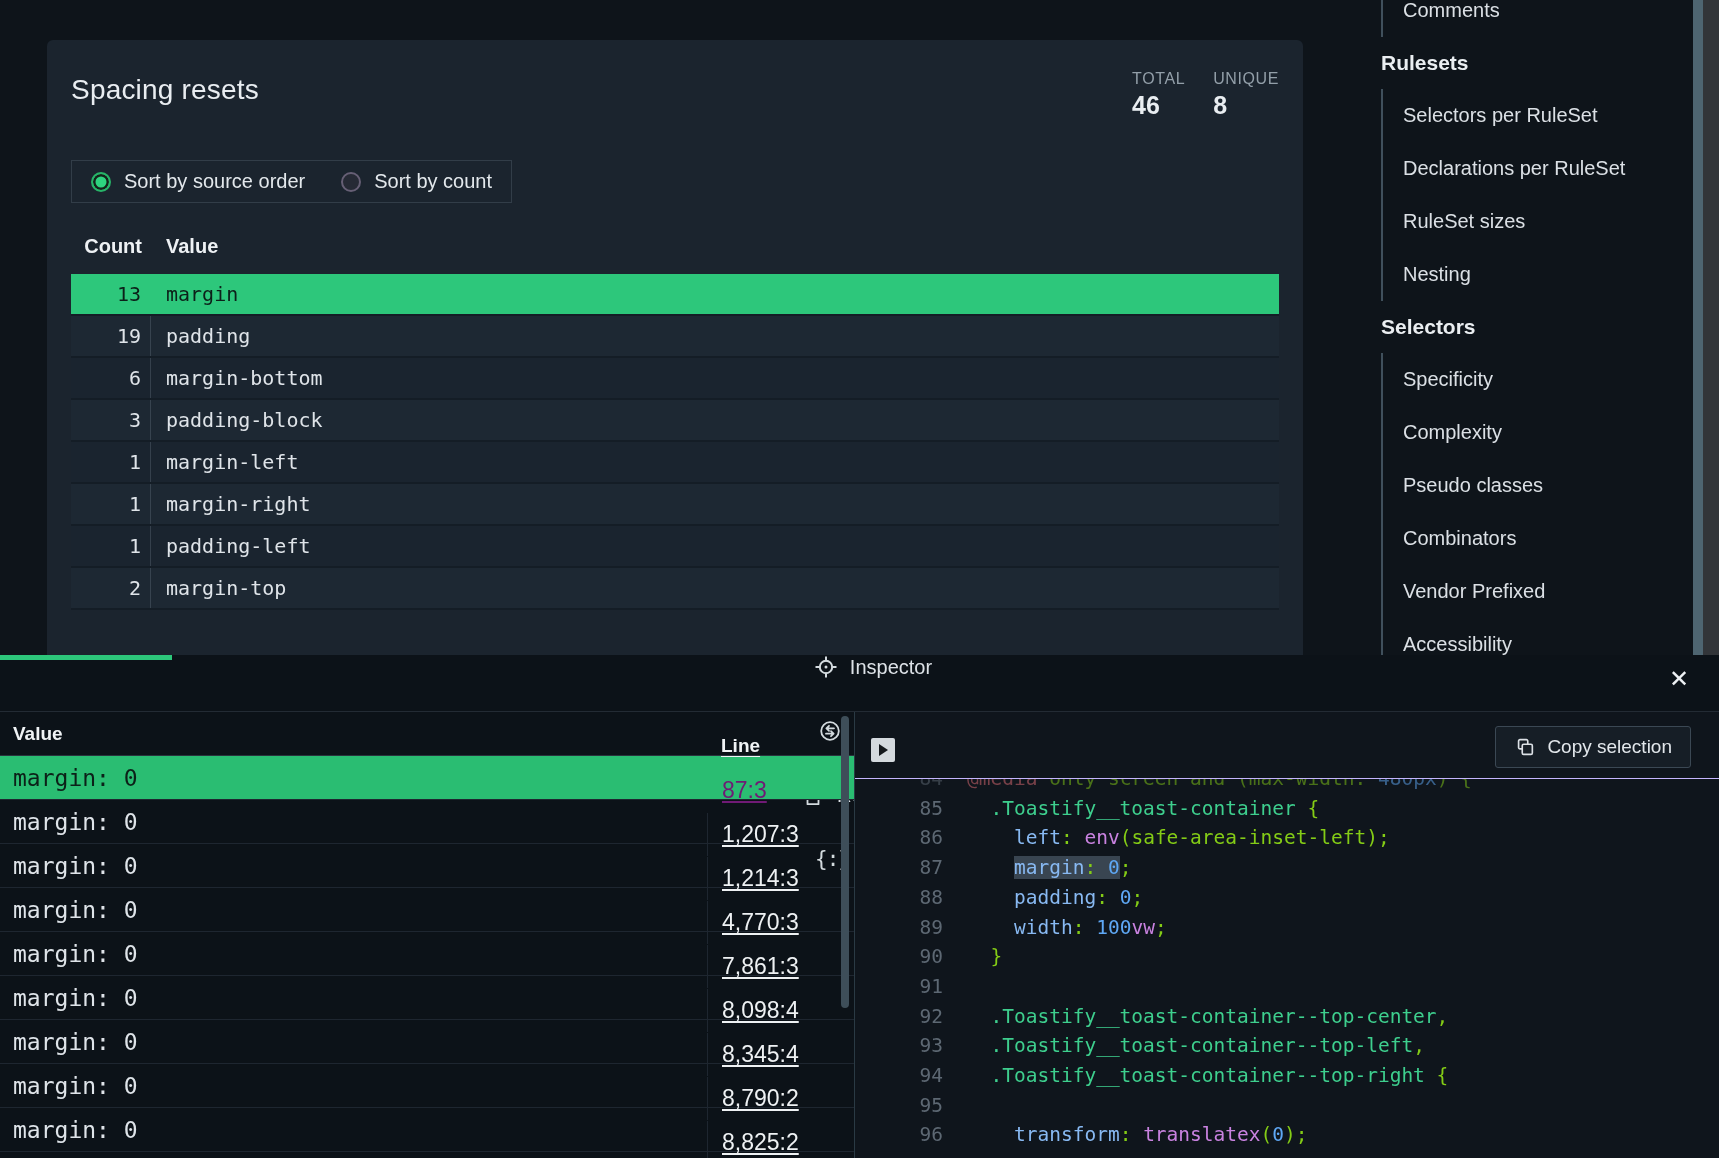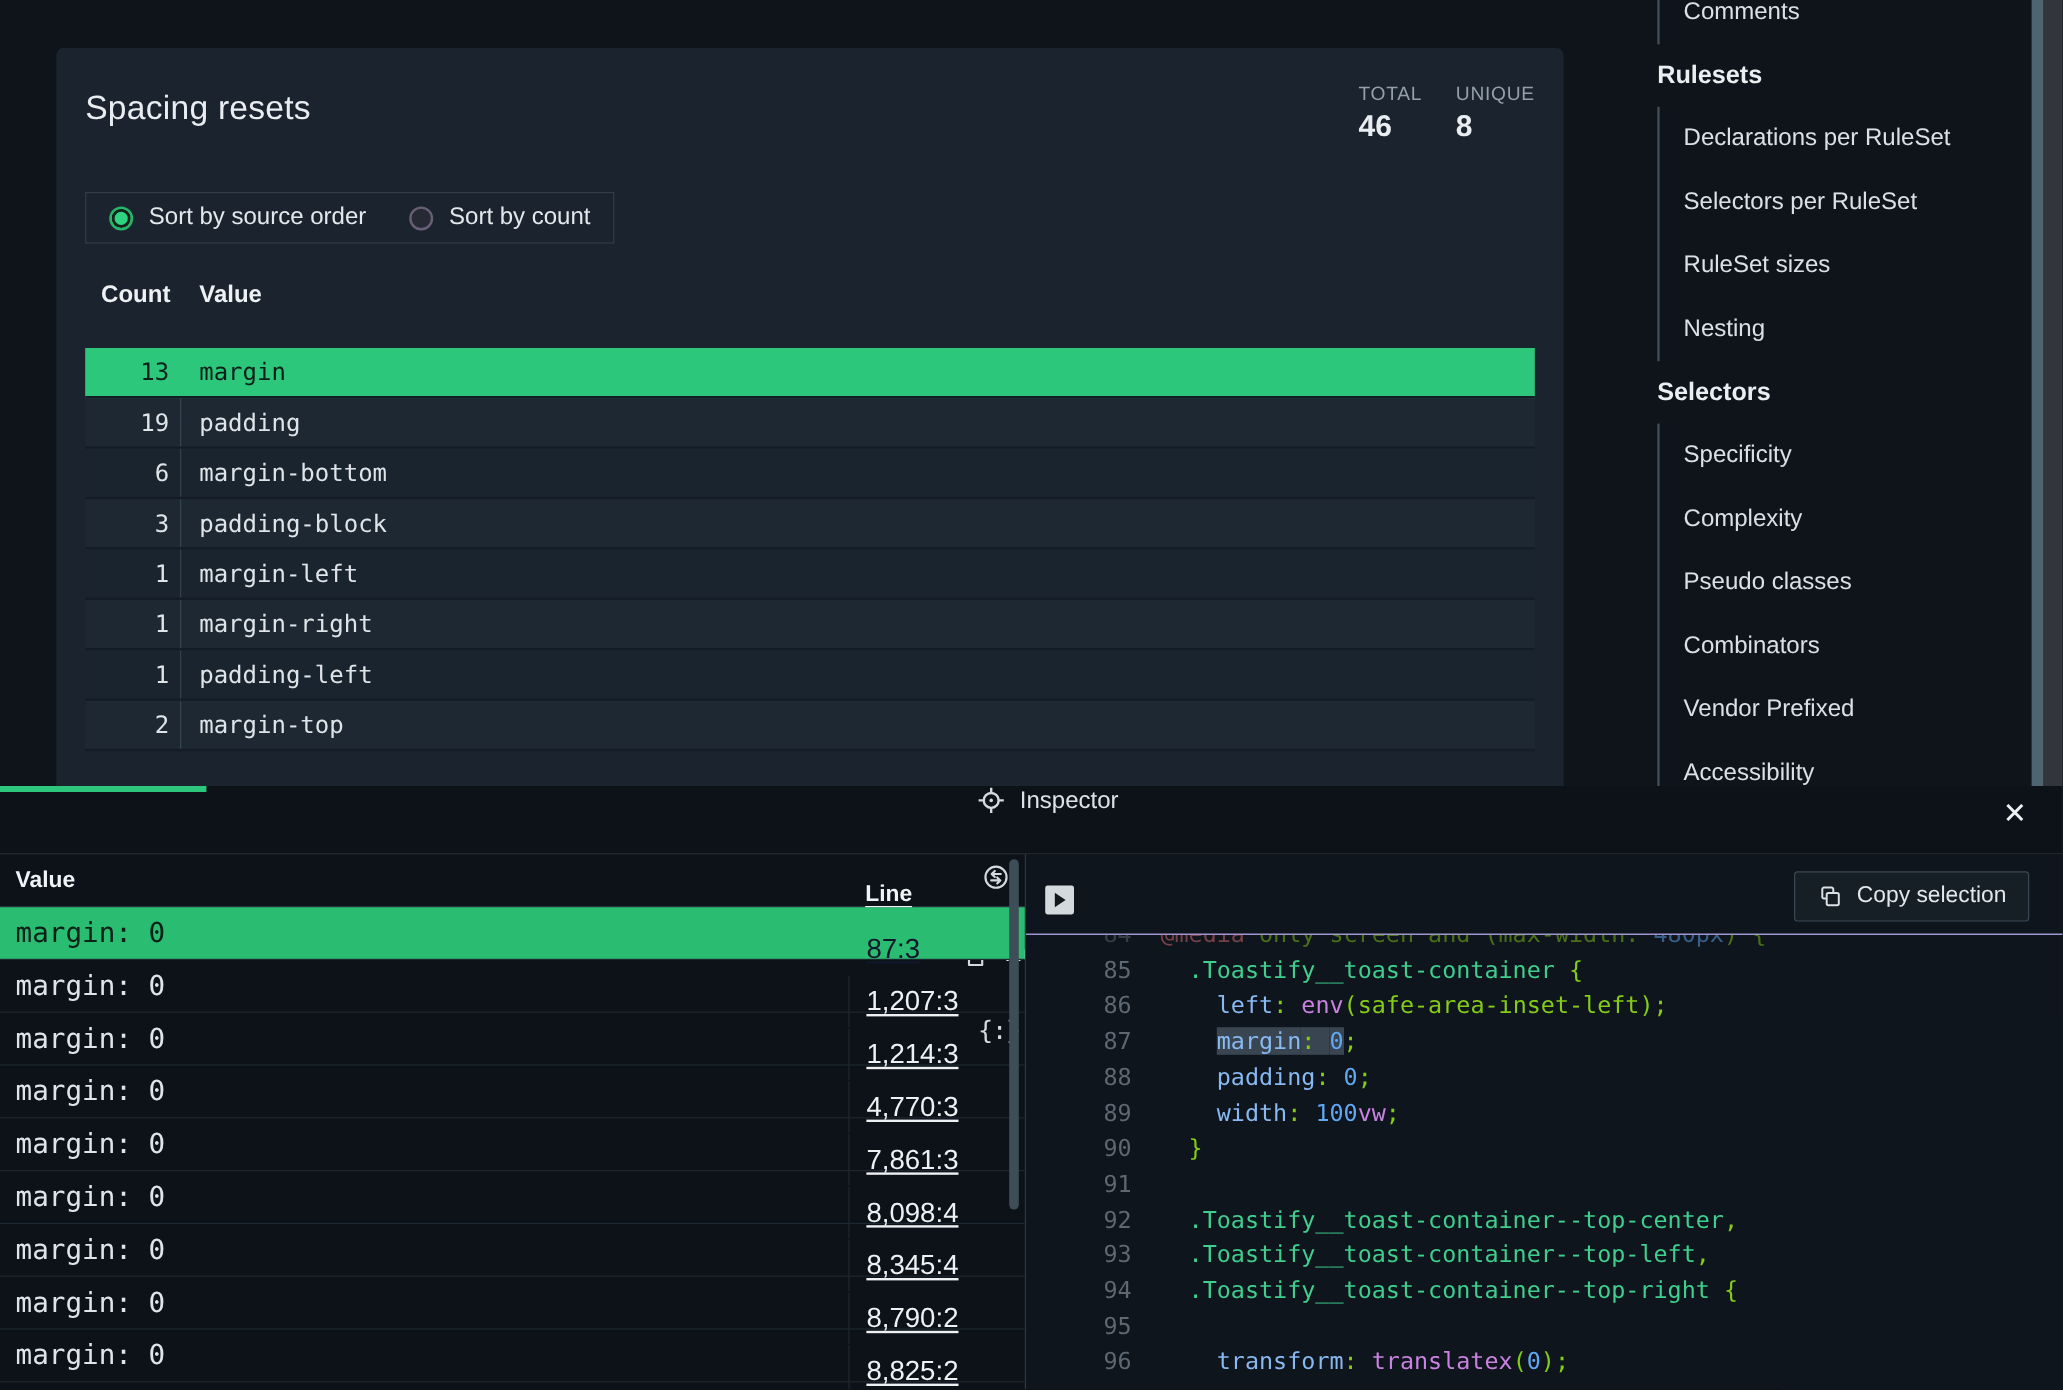--- a/index.html
+++ b/index.html
@@ -26,21 +26,21 @@
   .sort-box {
     margin-top:40px; display:inline-flex; align-items:center; gap:36px;
     border:1px solid #323d48; padding:9px 19px; background:transparent;
   }
   .sort-opt { display:flex; align-items:center; gap:13px; font-size:20px; color:#e3e8ec; cursor:pointer; }
   .radio { width:20px; height:20px; border-radius:50%; flex-shrink:0; }
   .radio.on  { border:2px solid #27b468; background:#2ed47f; box-shadow: inset 0 0 0 2.5px #14231b; }
   .radio.off { border:2px solid #665f75; background:#262a35; }
 
   .ptable { margin-top:32px; }
-  .ptable-head { display:flex; font-size:20px; font-weight:700; color:#eef1f4; padding-bottom:32px; }
+  .ptable-head { display:flex; font-size:20px; font-weight:700; color:#eef1f4; padding-bottom:16px; }
   .col-count { width:80px; text-align:right; padding-right:9px; flex-shrink:0; }
   .col-value { padding-left:15px; flex:1; }
   .prow {
     display:flex; align-items:center; height:42px;
     font-family:"DejaVu Sans Mono", monospace; font-size:20px; color:#dfe4e9;
     border-bottom:2px solid #141d26; cursor:pointer;
   }
   .prow:nth-child(odd)  { background:#1a242f; }
   .prow:nth-child(even) { background:#1d2833; }
   .prow .col-count { border-right:1px solid rgba(148,163,184,.22); height:100%; display:flex; align-items:center; justify-content:flex-end; }
@@ -84,21 +84,21 @@
     display:flex; align-items:center; height:44px; border-bottom:1px solid #1e2630;
     font-family:"DejaVu Sans Mono", monospace; font-size:23px; color:#dfe4e9; cursor:pointer;
   }
   .vrow .vcell-line {
     height:100%; display:flex; align-items:center; border-left:1px solid #1e2630;
     font-family:"Liberation Sans", sans-serif;
   }
   .vrow .vcell-line a { color:#eef1f3; text-decoration:underline; text-underline-offset:3px; }
   .vrow.hl { background:#2abd72; color:#0c2018; }
   .vrow.hl .vcell-line { border-left-color:transparent; }
-  .vrow.hl .vcell-line a { color:#0f172a; }
+  .vrow.hl .vcell-line a { color:#701a75; }
   .vt-scroll-thumb { position:absolute; left:841px; top:4px; width:8px; height:292px; background:#3e4e59; border-radius:4px; }
 
   
   .code-pane { flex:1; background:#0f151c; position:relative; overflow:hidden; }
   .code-header { height:66px; position:relative; }
   .panel-toggle {
     position:absolute; left:16px; top:26px; width:24px; height:24px;
     background:#d4d9de; border-radius:2px; display:flex; align-items:center; justify-content:center; cursor:pointer;
   }
   .panel-toggle .tri { width:0; height:0; border-top:6px solid transparent; border-bottom:6px solid transparent; border-left:9px solid #14181d; }
@@ -198,22 +198,22 @@
         </div>
     </div>
   </section>
 
   <nav class="sidebar" id="side-nav">
       <div class="side-group">
         <div class="side-item">Comments</div>
       </div>
       <div class="side-heading">Rulesets</div>
       <div class="side-group">
+        <div class="side-item">Selectors per RuleSet</div>
         <div class="side-item">Declarations per RuleSet</div>
-        <div class="side-item">Selectors per RuleSet</div>
         <div class="side-item">RuleSet sizes</div>
         <div class="side-item">Nesting</div>
       </div>
       <div class="side-heading">Selectors</div>
       <div class="side-group">
         <div class="side-item">Specificity</div>
         <div class="side-item">Complexity</div>
         <div class="side-item">Pseudo classes</div>
         <div class="side-item">Combinators</div>
         <div class="side-item">Vendor Prefixed</div>

